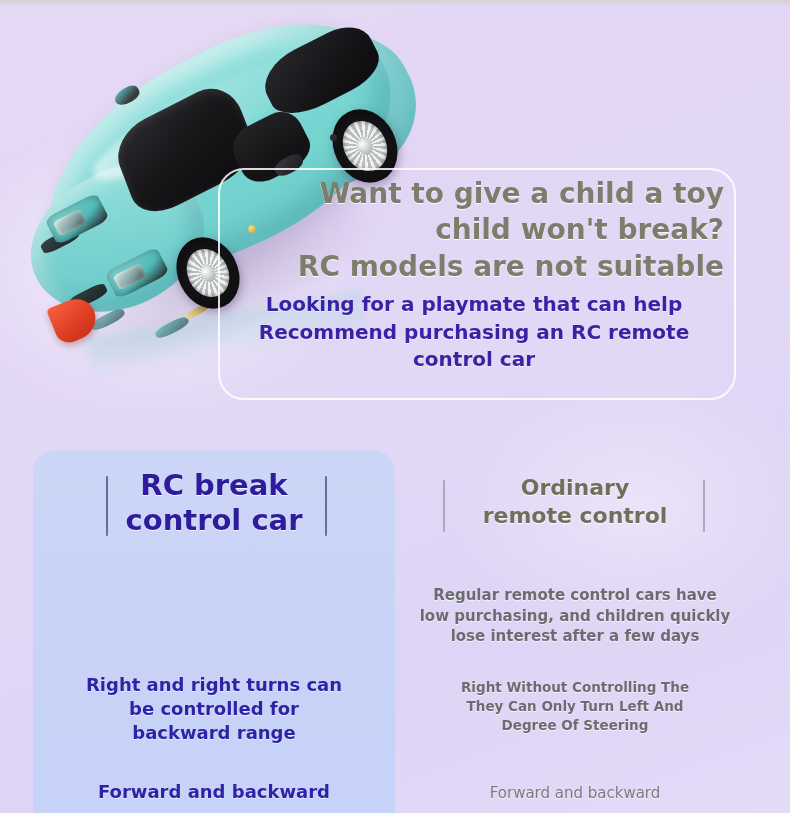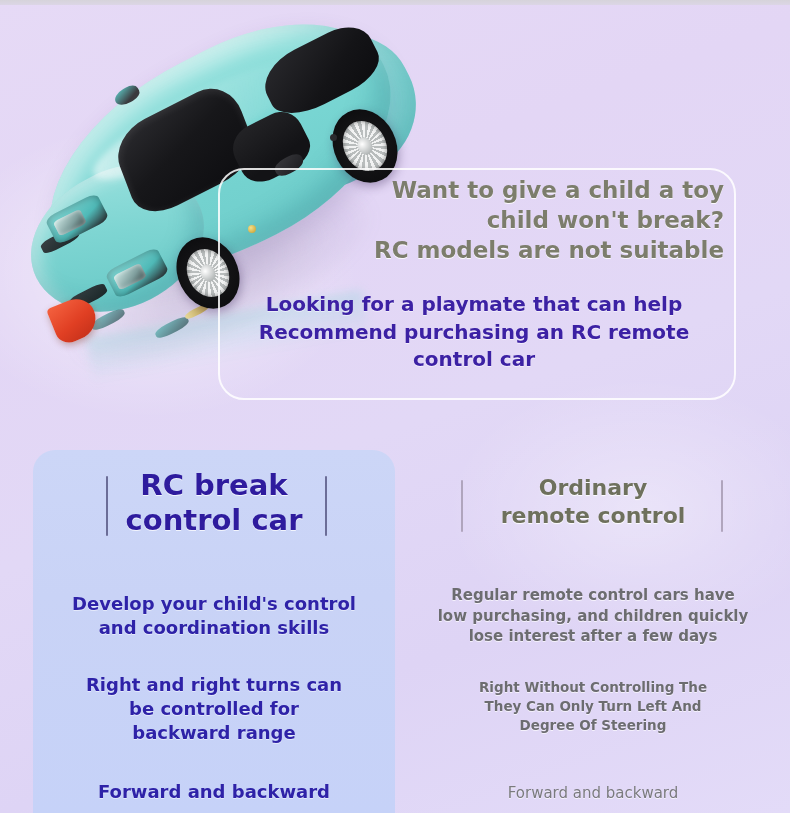--- a/index.html
+++ b/index.html
@@ -352,21 +352,21 @@
     box-sizing: border-box;
     pointer-events: none;
   }
 
   .headline-grey {
     position: absolute;
     left: 262px;
     top: 176px;
     width: 462px;
     text-align: right;
-    font-size: 23px;
+    font-size: 28px;
     font-weight: bold;
     line-height: 1.30;
     color: #7c7d6c;
     text-shadow: 0 1px 0 rgba(255,255,255,0.85);
   }
 
   .headline-purple {
     position: absolute;
     left: 239px;
     top: 291px;
@@ -397,21 +397,21 @@
     background: linear-gradient(180deg, #ccd6f7 0%, #c9d3f6 40%, #c6d2f8 100%);
     border-radius: 22px 22px 0 0;
   }
 
   .col {
     position: absolute;
     top: 0;
     height: 373px;
   }
   .col-left  { left: 33px;  width: 362px; }
-  .col-right { left: 413px; width: 360px; }
+  .col-right { left: 395px; width: 360px; }
 
   .col-heading {
     position: absolute;
     top: 28px;
     left: 0;
     width: 100%;
     text-align: center;
     font-size: 29px;
     font-weight: bold;
     line-height: 1.22;
@@ -555,24 +555,20 @@
 
     <div class="col col-left">
       <div class="tick tick-l"></div>
       <div class="tick tick-r"></div>
 
       <div class="col-heading">
         <span class="nowrap-line">RC break</span>
         <span class="nowrap-line">control car</span>
       </div>
 
-      <div class="feature f1">
-        <span class="nowrap-line">Develop your child's control</span>
-        <span class="nowrap-line">and coordination skills</span>
-      </div>
 
       <div class="feature f2">
         <span class="nowrap-line">Right and right turns can</span>
         <span class="nowrap-line">be controlled for</span>
         <span class="nowrap-line">backward range</span>
       </div>
 
       <div class="feature f3">
         <span class="nowrap-line">Forward and backward</span>
       </div>

